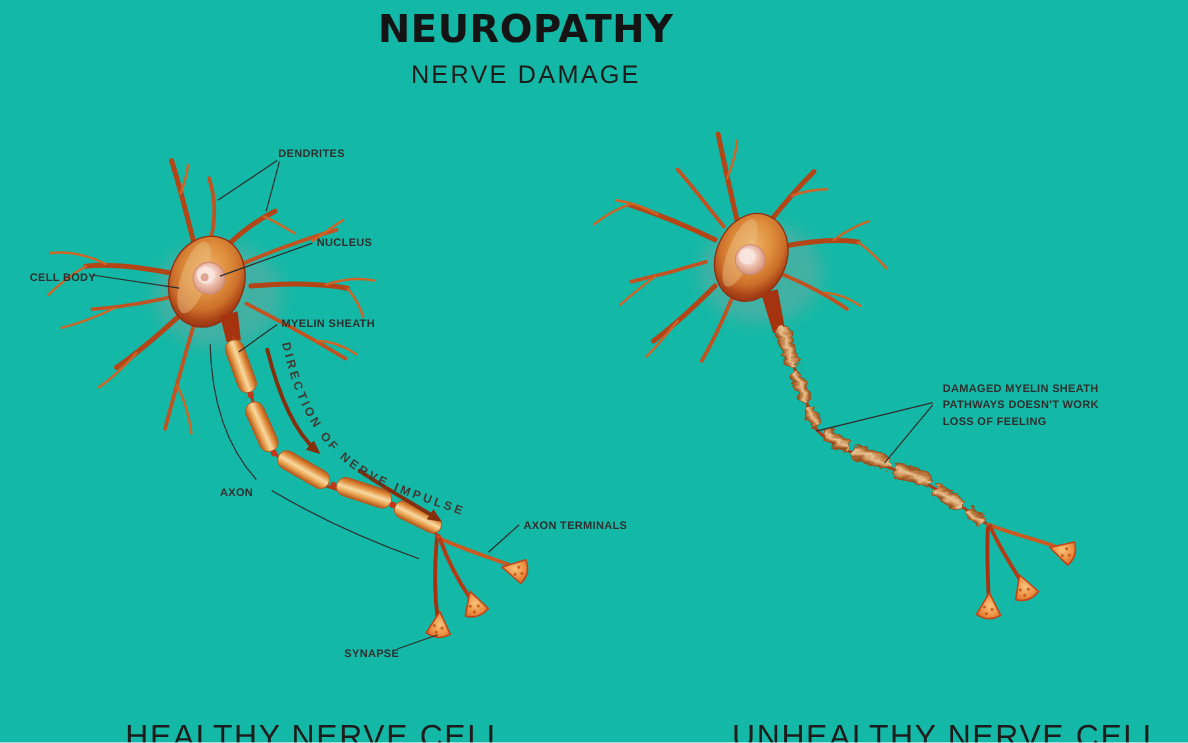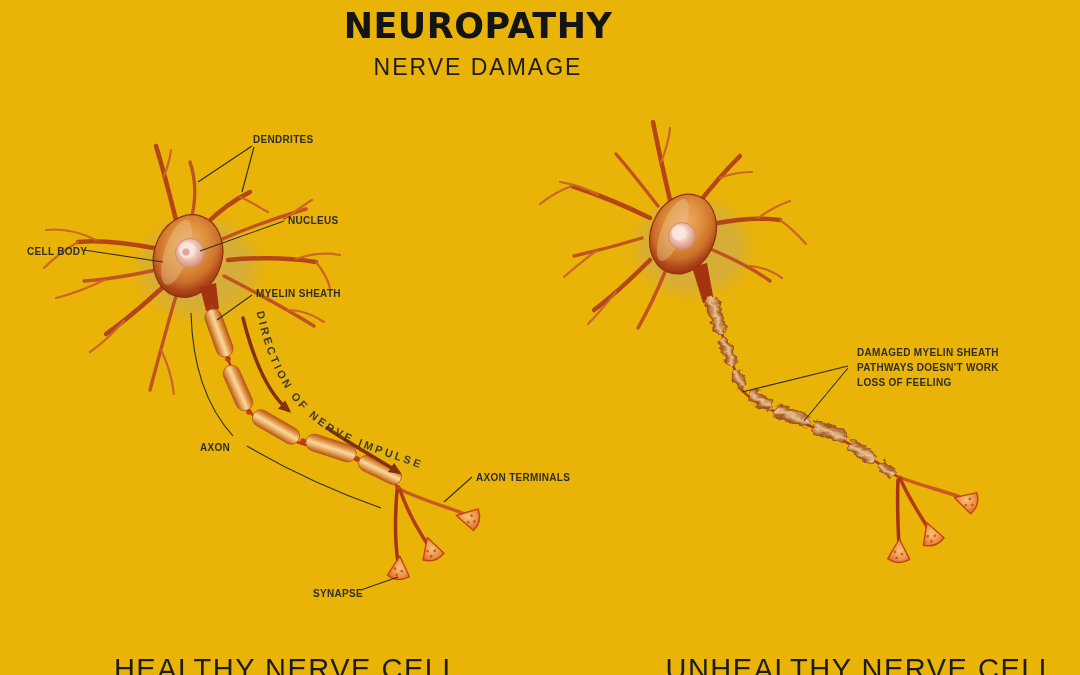--- a/index.html
+++ b/index.html
@@ -1,16 +1,16 @@
 <!DOCTYPE html>
 <html><head>
 <meta charset="utf-8">
 <style>
   html,body{margin:0;padding:0;background:#fff;}
-  #stage{position:relative;width:1080px;height:675px;background:#eab308;overflow:hidden;
+  #stage{position:relative;width:1080px;height:675px;background:#14b8a6;overflow:hidden;
          font-family:"Liberation Sans",sans-serif;}
   svg{display:block}
   .lbl{font:700 10px "Liberation Sans",sans-serif;letter-spacing:.3px;fill:#2e2e2e;}
   .title{font:700 35px "DejaVu Sans",sans-serif;letter-spacing:.5px;fill:#141414;text-anchor:middle;}
   .subtitle{font:400 23px "Liberation Sans",sans-serif;letter-spacing:2px;fill:#1c1c1c;text-anchor:middle;}
   .caption{font:400 29px "Liberation Sans",sans-serif;letter-spacing:1.5px;fill:#1c1c1c;text-anchor:middle;}
   .impulse{font:700 11px "Liberation Sans",sans-serif;letter-spacing:2.8px;fill:#3f3a35;}
   .ldr{stroke:#2e2e2e;stroke-width:1.1;fill:none;}
   .trunk{stroke:#b34516;stroke-width:4.5;fill:none;stroke-linecap:round;}
   .trunk2{stroke:#c05321;stroke-width:3.4;fill:none;stroke-linecap:round;}

